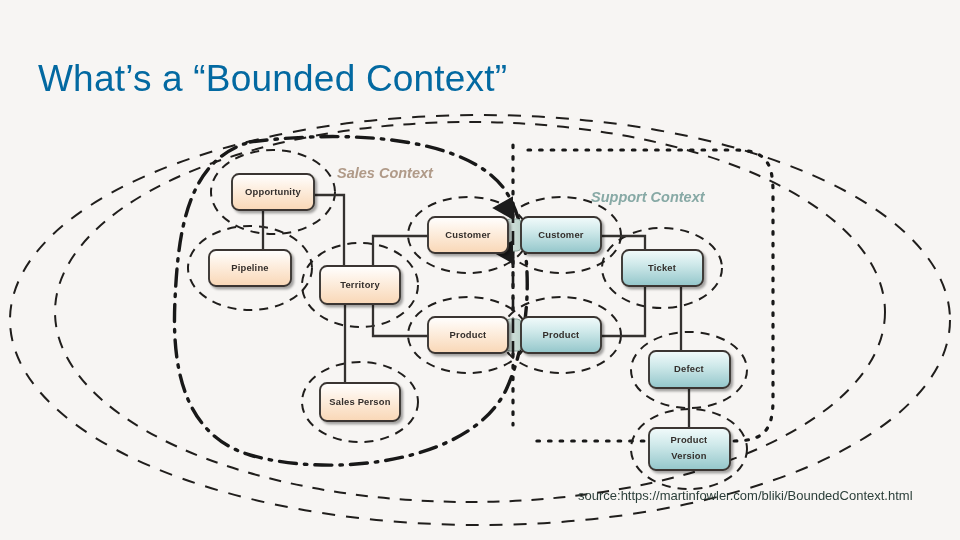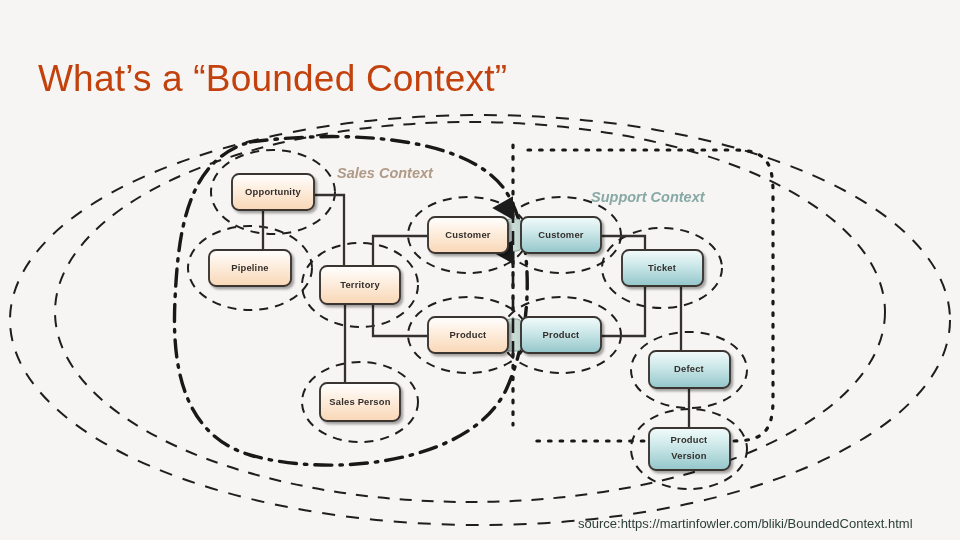--- a/index.html
+++ b/index.html
@@ -9,21 +9,21 @@
     font-family:"Liberation Sans", sans-serif;
     overflow:hidden;
     position:relative;
   }
   #slide{position:absolute;inset:0;width:960px;height:540px;}
   #title{
     position:absolute;
     left:38px; top:58px;
     font-size:37px;
     font-weight:400;
-    color:#c2410c;
+    color:#0369a1;
     letter-spacing:.2px;
     white-space:nowrap;
   }
   #diagram{position:absolute;left:0;top:0;width:960px;height:540px;}
   .ctx-label{
     font-style:italic;
     font-weight:700;
     font-size:14.5px;
     font-family:"Liberation Sans", sans-serif;
   }
@@ -31,21 +31,21 @@
     font-size:9.4px;
     font-weight:700;
     fill:#332e2b;
     font-family:"Liberation Sans", sans-serif;
     text-anchor:middle;
     dominant-baseline:middle;
     letter-spacing:.2px;
   }
   #source{
     position:absolute;
-    left:578px; top:516px;
+    left:578px; top:488px;
     font-size:13px;
     color:#2c3f3a;
     white-space:nowrap;
     font-family:"Liberation Sans", sans-serif;
   }
 </style>
 </head>
 <body>
 
 <div id="slide">

